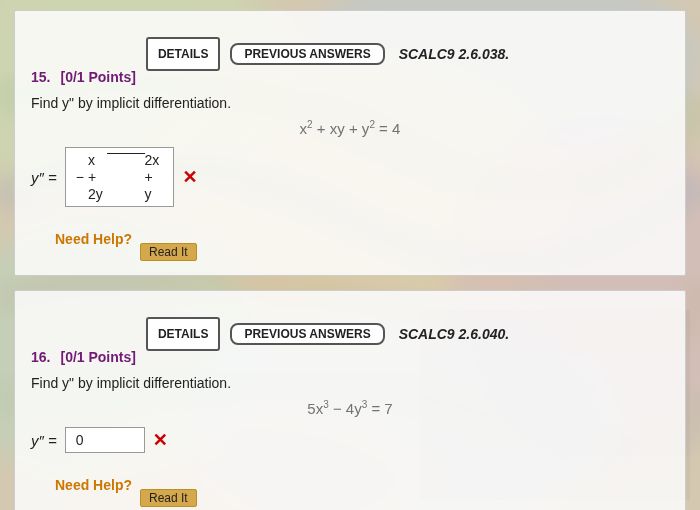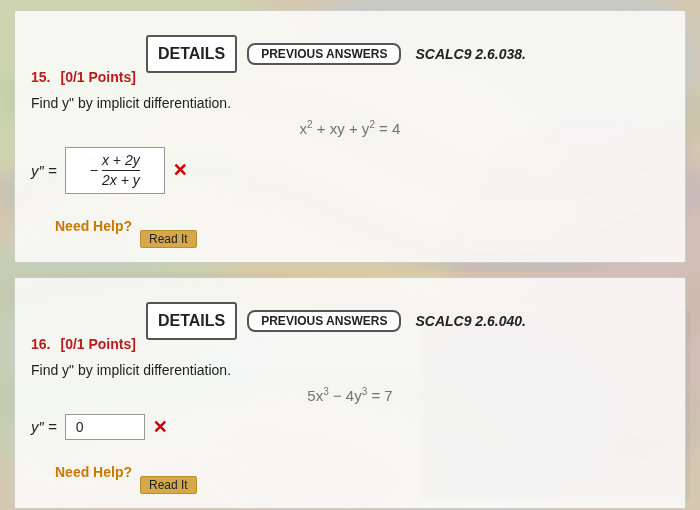--- a/index.html
+++ b/index.html
@@ -45,31 +45,31 @@
       display: flex;
       align-items: center;
       gap: 10px;
       margin-bottom: 10px;
       flex-wrap: wrap;
     }
 
     .question-number {
       font-weight: bold;
       font-size: 14px;
-      color: #b91c1c;
+      color: #701a75;
       white-space: nowrap;
       margin-top: 46px;
     }
 
     .btn-details {
       background: #fff;
       border: 2px solid #555;
       border-radius: 3px;
       padding: 8px 10px;
-      font-size: 16px;
+      font-size: 12px;
       font-weight: bold;
       cursor: pointer;
       color: #222;
     }
 
     .btn-prev-answers {
       background: #fff;
       border: 2px solid #555;
       border-radius: 8px;
       padding: 2px 12px;
@@ -120,25 +120,23 @@
       min-width: 100px;
       font-size: 14px;
       color: #222;
       display: inline-flex;
       align-items: center;
       justify-content: center;
     }
 
     .fraction-box {
       display: inline-flex;
-      flex-direction: column;
       align-items: flex-start;
       font-size: 14px;
       line-height: 1.2;
-      font-style: italic;
     }
 
     .fraction-line {
       border-top: 1px solid #222;
       width: 100%;
       margin: 1px 0;
     }
 
     .x-mark {
       color: #cc0000;

